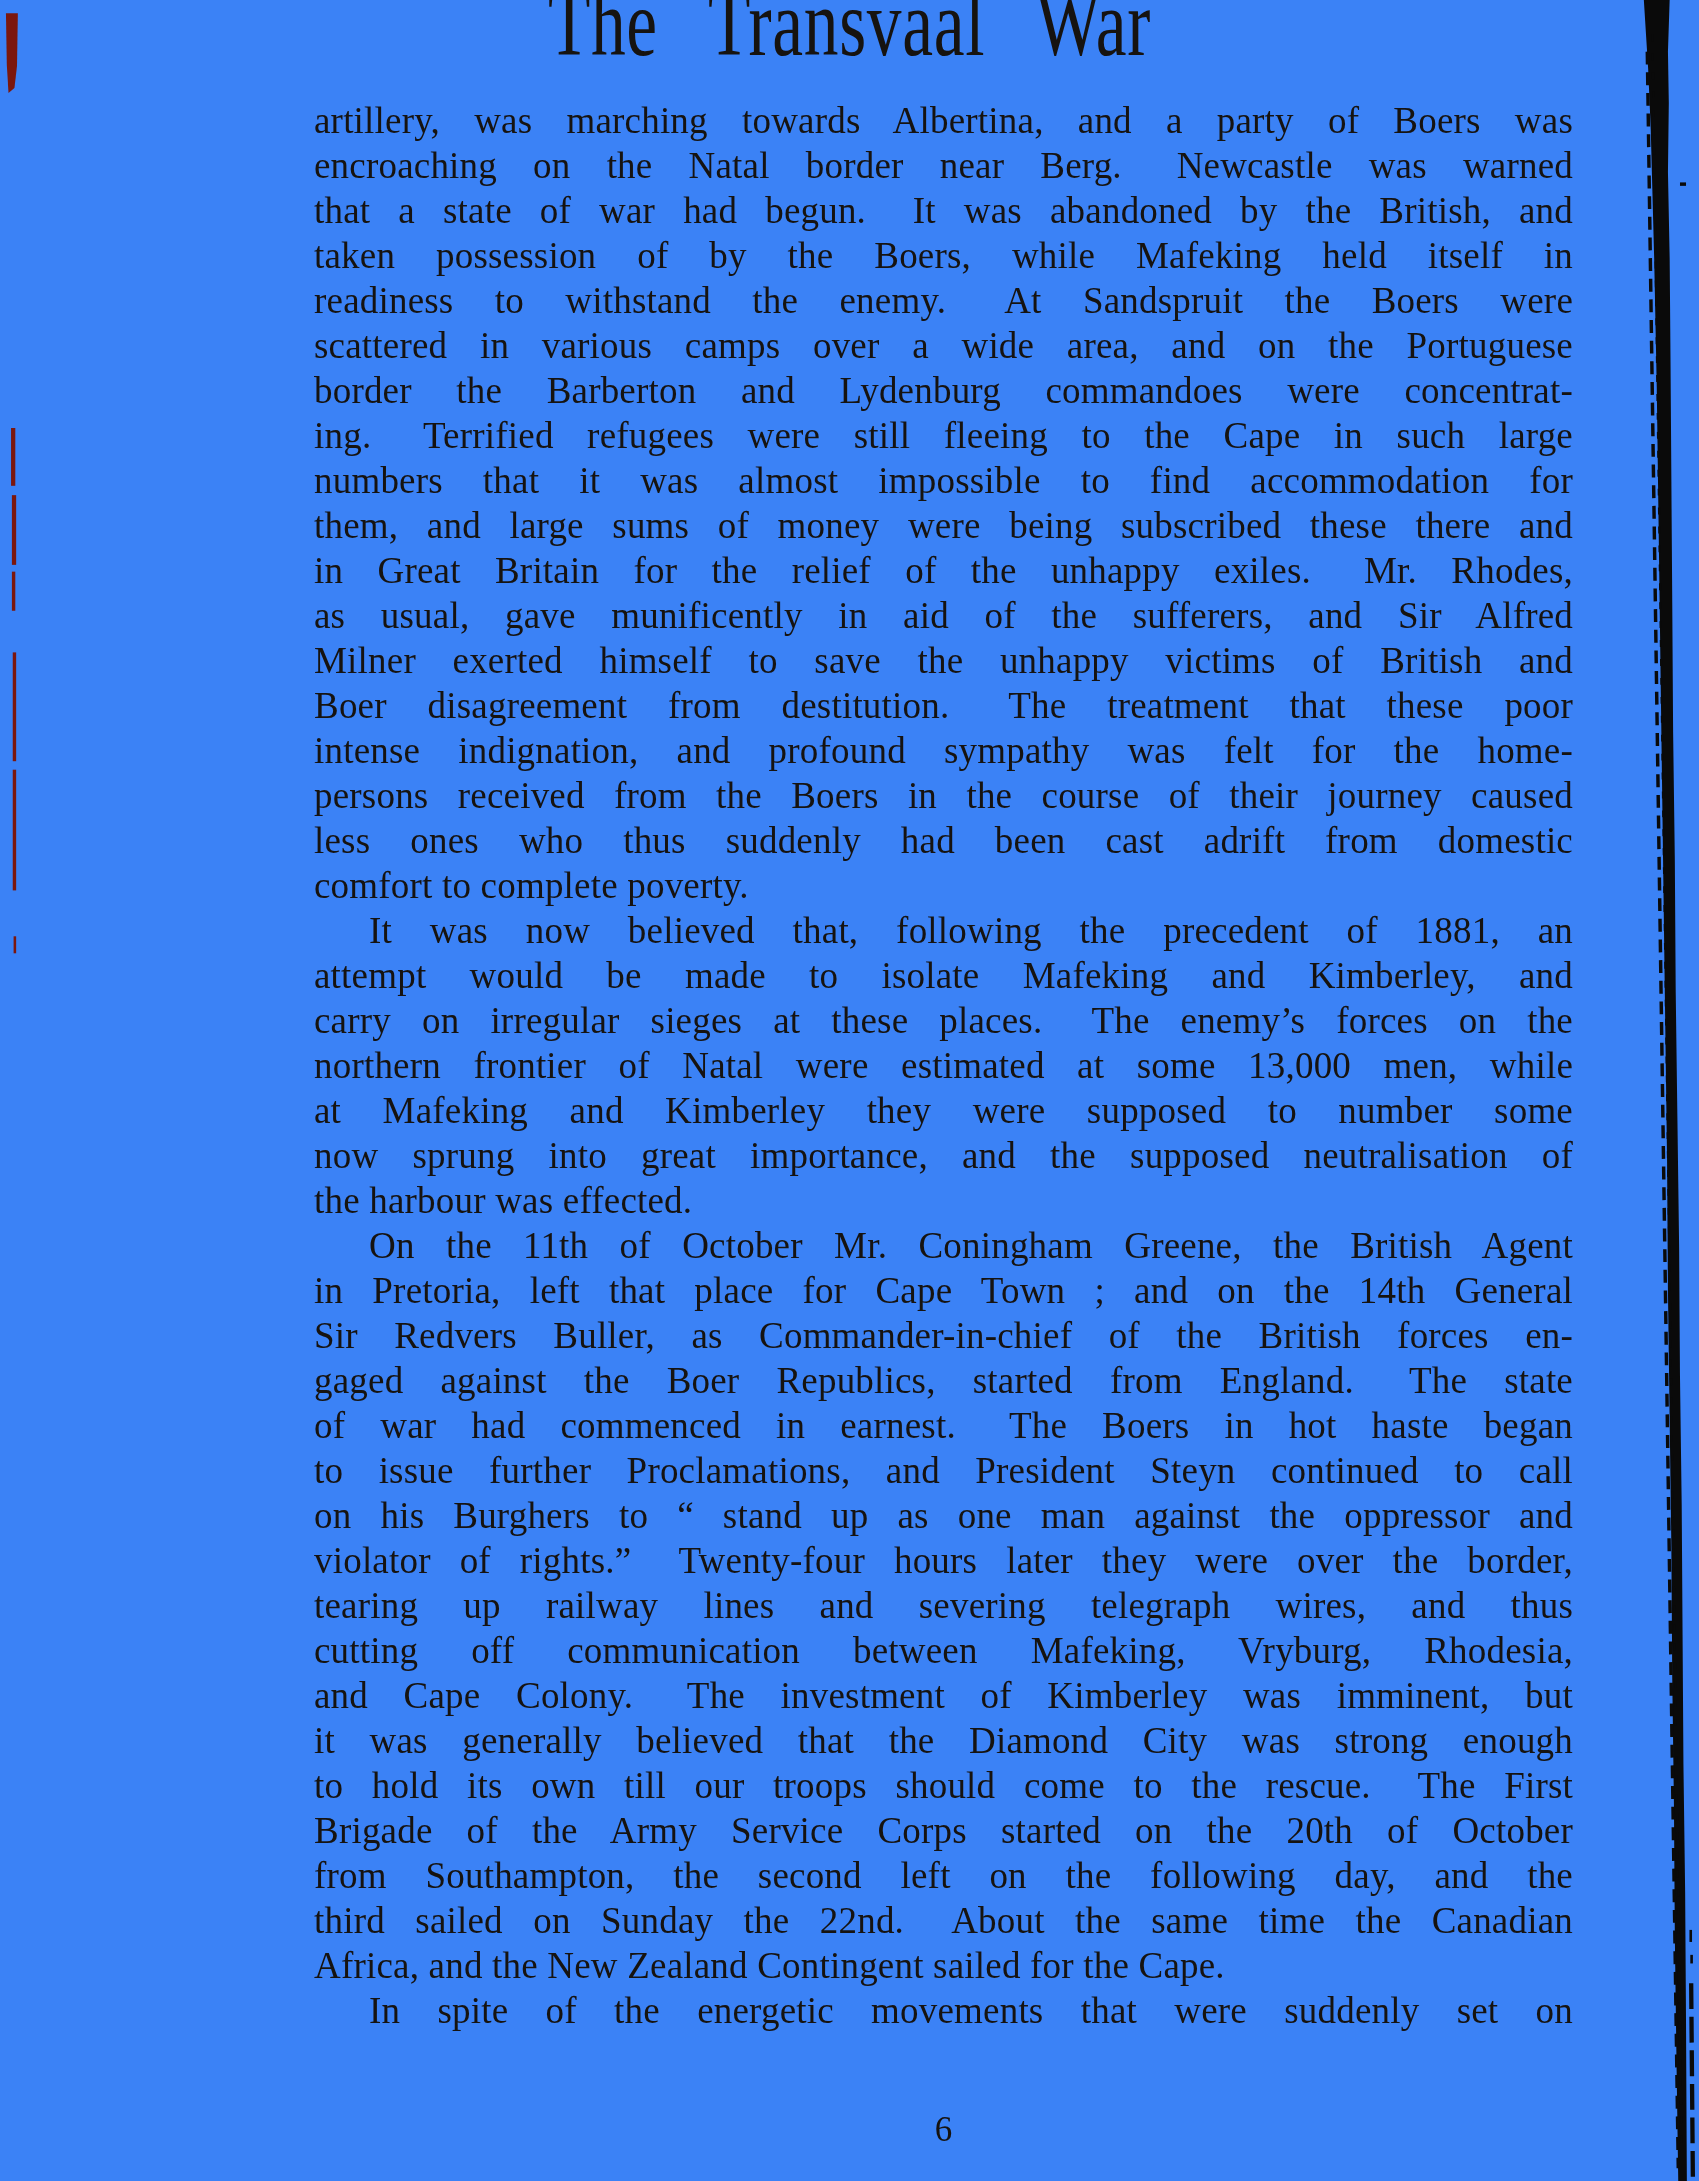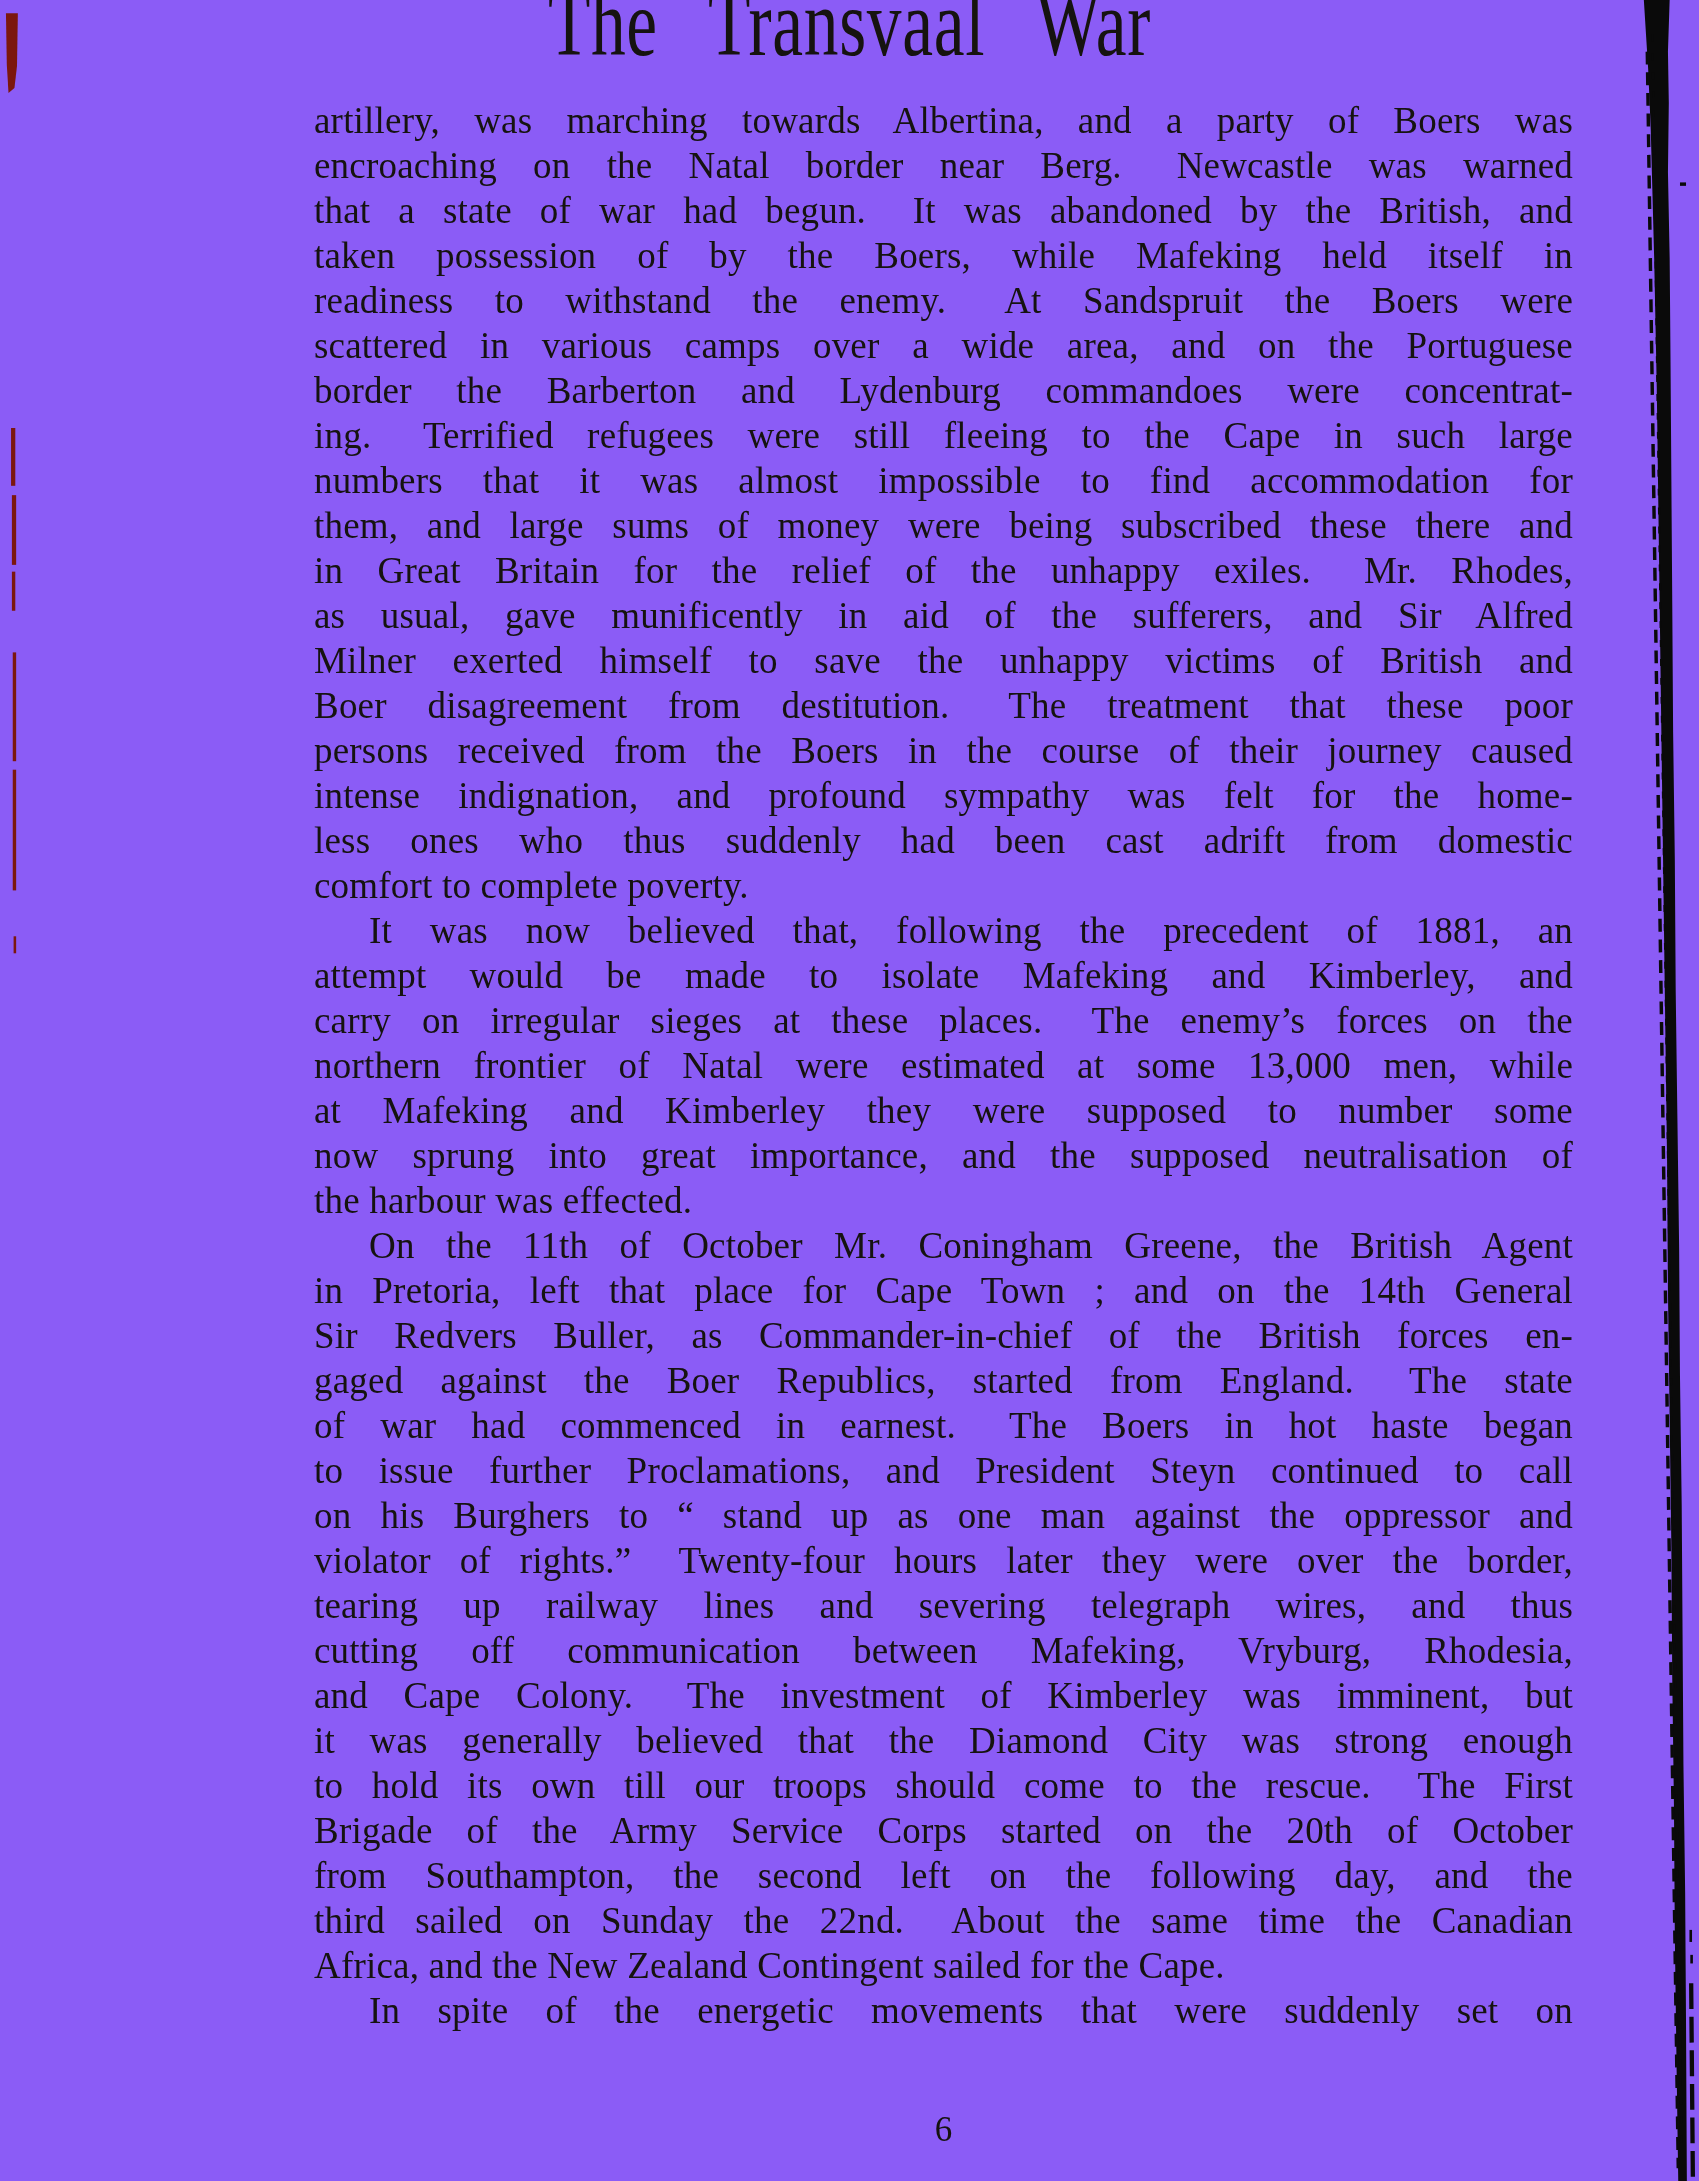--- a/index.html
+++ b/index.html
@@ -1,20 +1,20 @@
 <!DOCTYPE html>
 <html style="font-size:13.8px"><head>
 <meta charset="utf-8">
 <style>
   html, body { margin: 0; padding: 0; background: #e8e8e8; }
   .page {
     position: relative;
     width: 1699px;
     height: 2182px;
-    background: #8b5cf6;
+    background: #3b82f6;
     overflow: hidden;
     font-family: "Liberation Serif", "DejaVu Serif", serif;
     color: #161310;
   }
   .title {
     position: absolute;
     left: 220px;
     width: 1259px;
     top: -24px;
     margin: 0;
@@ -70,22 +70,22 @@
       <div class="line">readiness to withstand the enemy.  At Sandspruit the Boers were</div>
       <div class="line">scattered in various camps over a wide area, and on the Portuguese</div>
       <div class="line">border the Barberton and Lydenburg commandoes were concentrat-</div>
       <div class="line">ing.  Terrified refugees were still fleeing to the Cape in such large</div>
       <div class="line">numbers that it was almost impossible to find accommodation for</div>
       <div class="line">them, and large sums of money were being subscribed these there and</div>
       <div class="line">in Great Britain for the relief of the unhappy exiles.  Mr. Rhodes,</div>
       <div class="line">as usual, gave munificently in aid of the sufferers, and Sir Alfred</div>
       <div class="line">Milner exerted himself to save the unhappy victims of British and</div>
       <div class="line">Boer disagreement from destitution.  The treatment that these poor</div>
+      <div class="line">intense indignation, and profound sympathy was felt for the home-</div>
       <div class="line">persons received from the Boers in the course of their journey caused</div>
-      <div class="line">intense indignation, and profound sympathy was felt for the home-</div>
       <div class="line">less ones who thus suddenly had been cast adrift from domestic</div>
       <div class="line last">comfort to complete poverty.</div>
       <div class="line indent">It was now believed that, following the precedent of 1881, an</div>
       <div class="line">attempt would be made to isolate Mafeking and Kimberley, and</div>
       <div class="line">carry on irregular sieges at these places.  The enemy’s forces on the</div>
       <div class="line">northern frontier of Natal were estimated at some 13,000 men, while</div>
       <div class="line">at Mafeking and Kimberley they were supposed to number some</div>
       <div class="line">now sprung into great importance, and the supposed neutralisation of</div>
       <div class="line last">the harbour was effected.</div>
       <div class="line indent">On the 11th of October Mr. Coningham Greene, the British Agent</div>

